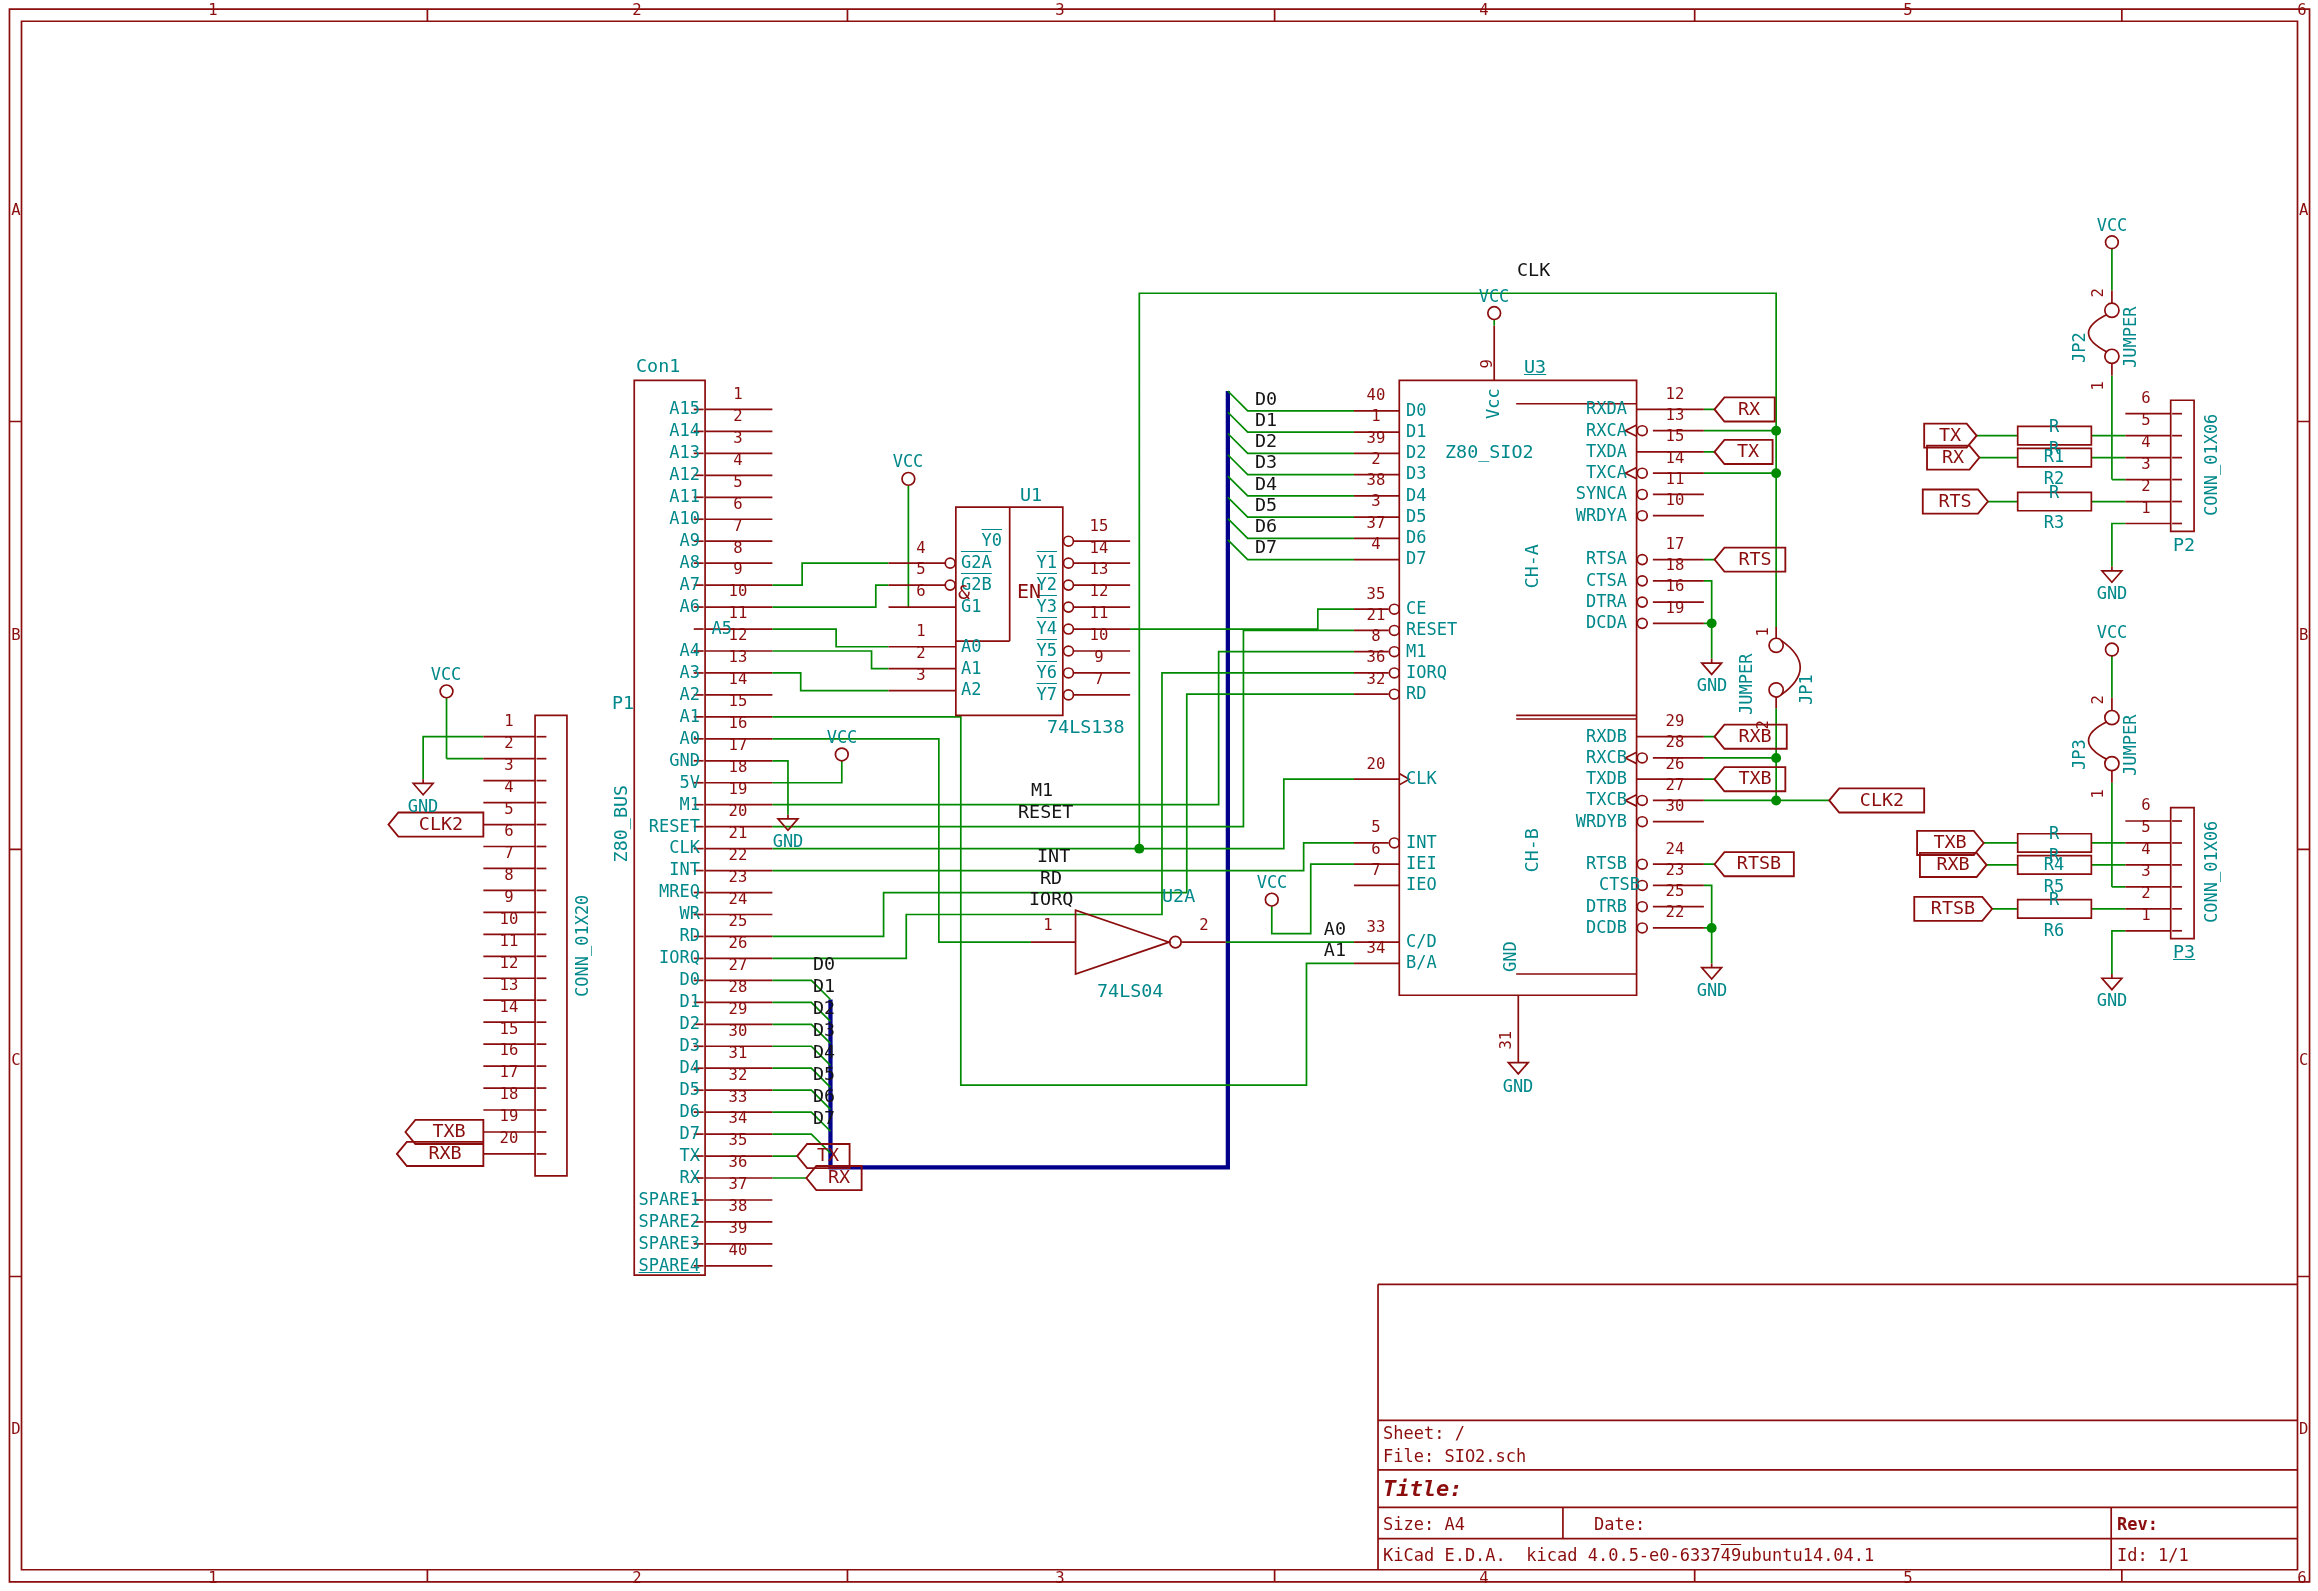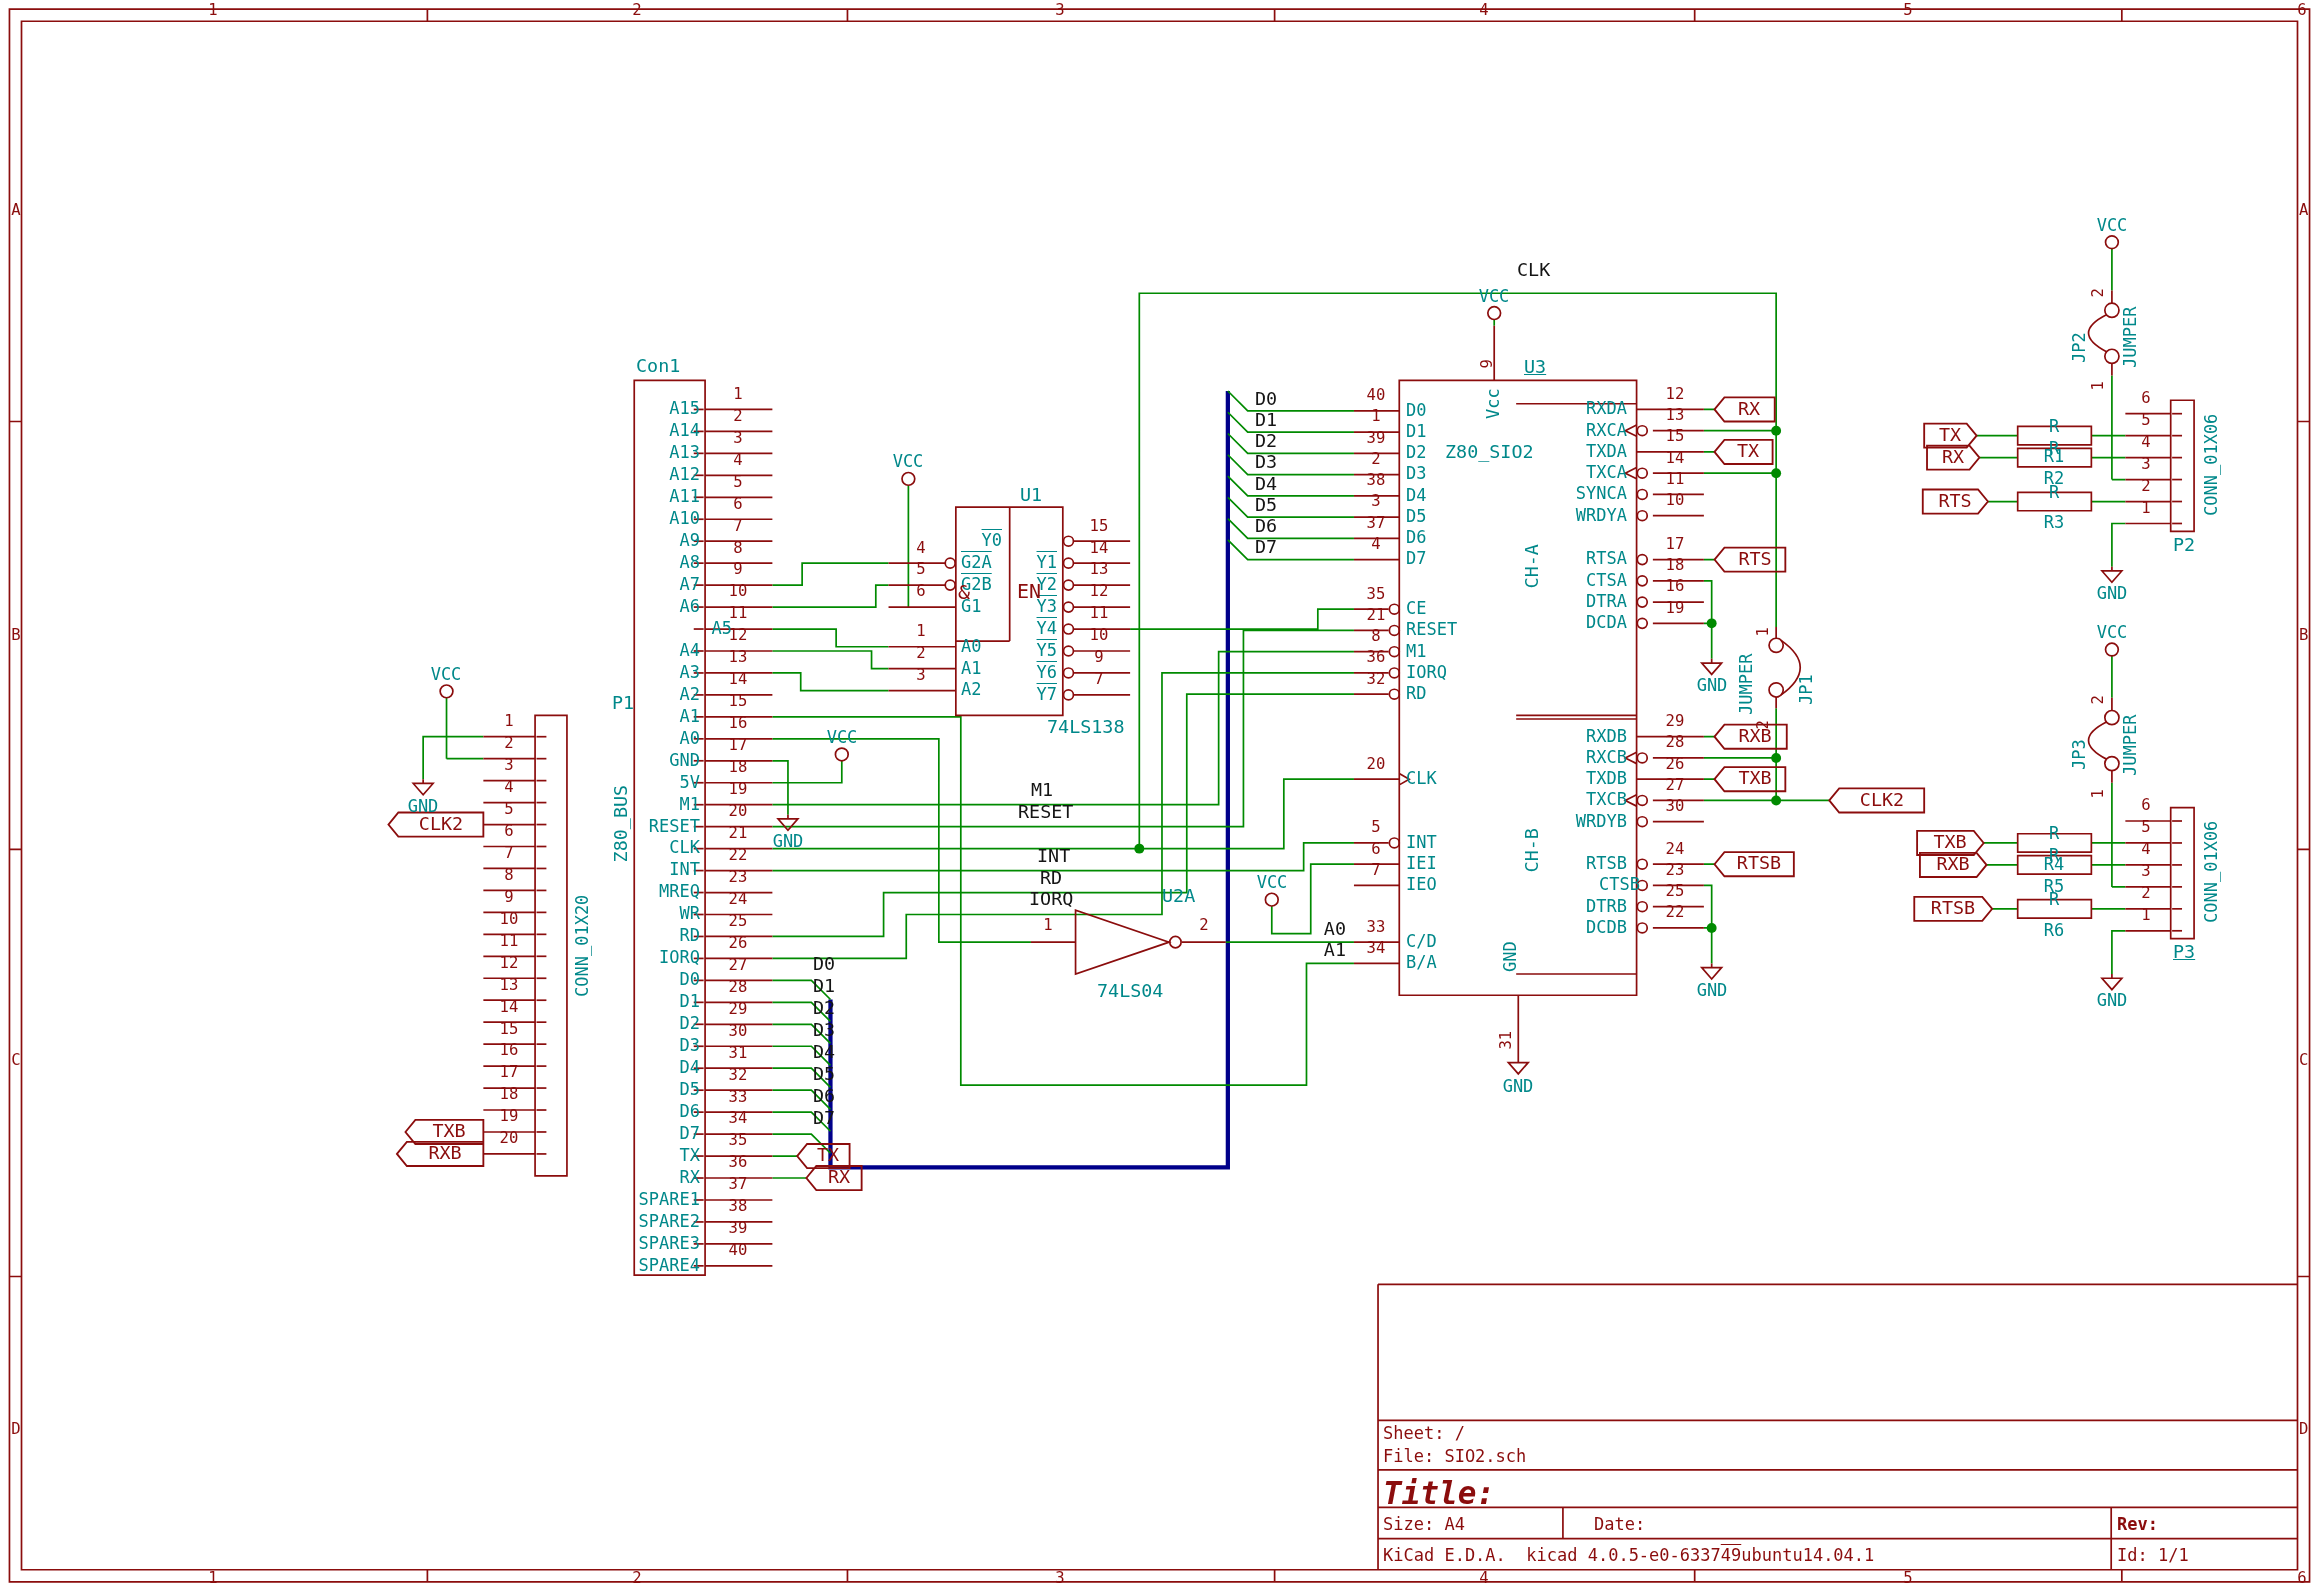--- a/index.html
+++ b/index.html
@@ -6,21 +6,21 @@
   html,body{margin:0;padding:0;background:#ffffff;}
   body{width:2319px;height:1591px;position:relative;overflow:hidden;
        font-family:"DejaVu Sans Mono",monospace;}
   #sch{position:absolute;left:0;top:0;}
   .L{position:absolute;line-height:1;font-size:17px;color:#8b0d0d;white-space:pre;}
   .t{color:#00888a}
   .k{color:#151515}
   .s22{font-size:15.6px}
   .s26{font-size:18.4px}
   .s28{font-size:20px}
-  .s32{font-size:31px}
+  .s32{font-size:22px}
   .b{font-weight:bold}
   .i{font-style:italic}
   .ac{transform:translateX(-50%)}
   .ae{transform:translateX(-100%)}
   .ol{text-decoration:overline}
   .rot{transform:rotate(-90deg);transform-origin:0 100%;}
 </style>
 </head>
 <body>
 
@@ -461,21 +461,21 @@
     <span class="L t ae" style="left: 700px; top: 1147px;">TX</span>
     <span class="L s22 ac" style="left: 738px; top: 1155px;">36</span>
     <span class="L t ae" style="left: 700px; top: 1169px;">RX</span>
     <span class="L s22 ac" style="left: 738px; top: 1177px;">37</span>
     <span class="L t ae" style="left: 700px; top: 1191px;">SPARE1</span>
     <span class="L s22 ac" style="left: 738px; top: 1199px;">38</span>
     <span class="L t ae" style="left: 700px; top: 1213px;">SPARE2</span>
     <span class="L s22 ac" style="left: 738px; top: 1221px;">39</span>
     <span class="L t ae" style="left: 700px; top: 1235px;">SPARE3</span>
     <span class="L s22 ac" style="left: 738px; top: 1243px;">40</span>
-    <span class="L t ae" style="left: 700px; top: 1257px;">SPARE4</span>
+    <span class="L t ae" style="left: 700px; top: 1257px; text-decoration: underline;">SPARE4</span>
     <span class="L s22 ac" style="left: 509px; top: 714px;">1</span>
     <span class="L s22 ac" style="left: 509px; top: 736px;">2</span>
     <span class="L s22 ac" style="left: 509px; top: 758px;">3</span>
     <span class="L s22 ac" style="left: 509px; top: 780px;">4</span>
     <span class="L s22 ac" style="left: 509px; top: 802px;">5</span>
     <span class="L s22 ac" style="left: 509px; top: 824px;">6</span>
     <span class="L s22 ac" style="left: 509px; top: 846px;">7</span>
     <span class="L s22 ac" style="left: 509px; top: 868px;">8</span>
     <span class="L s22 ac" style="left: 509px; top: 890px;">9</span>
     <span class="L s22 ac" style="left: 509px; top: 912px;">10</span>

